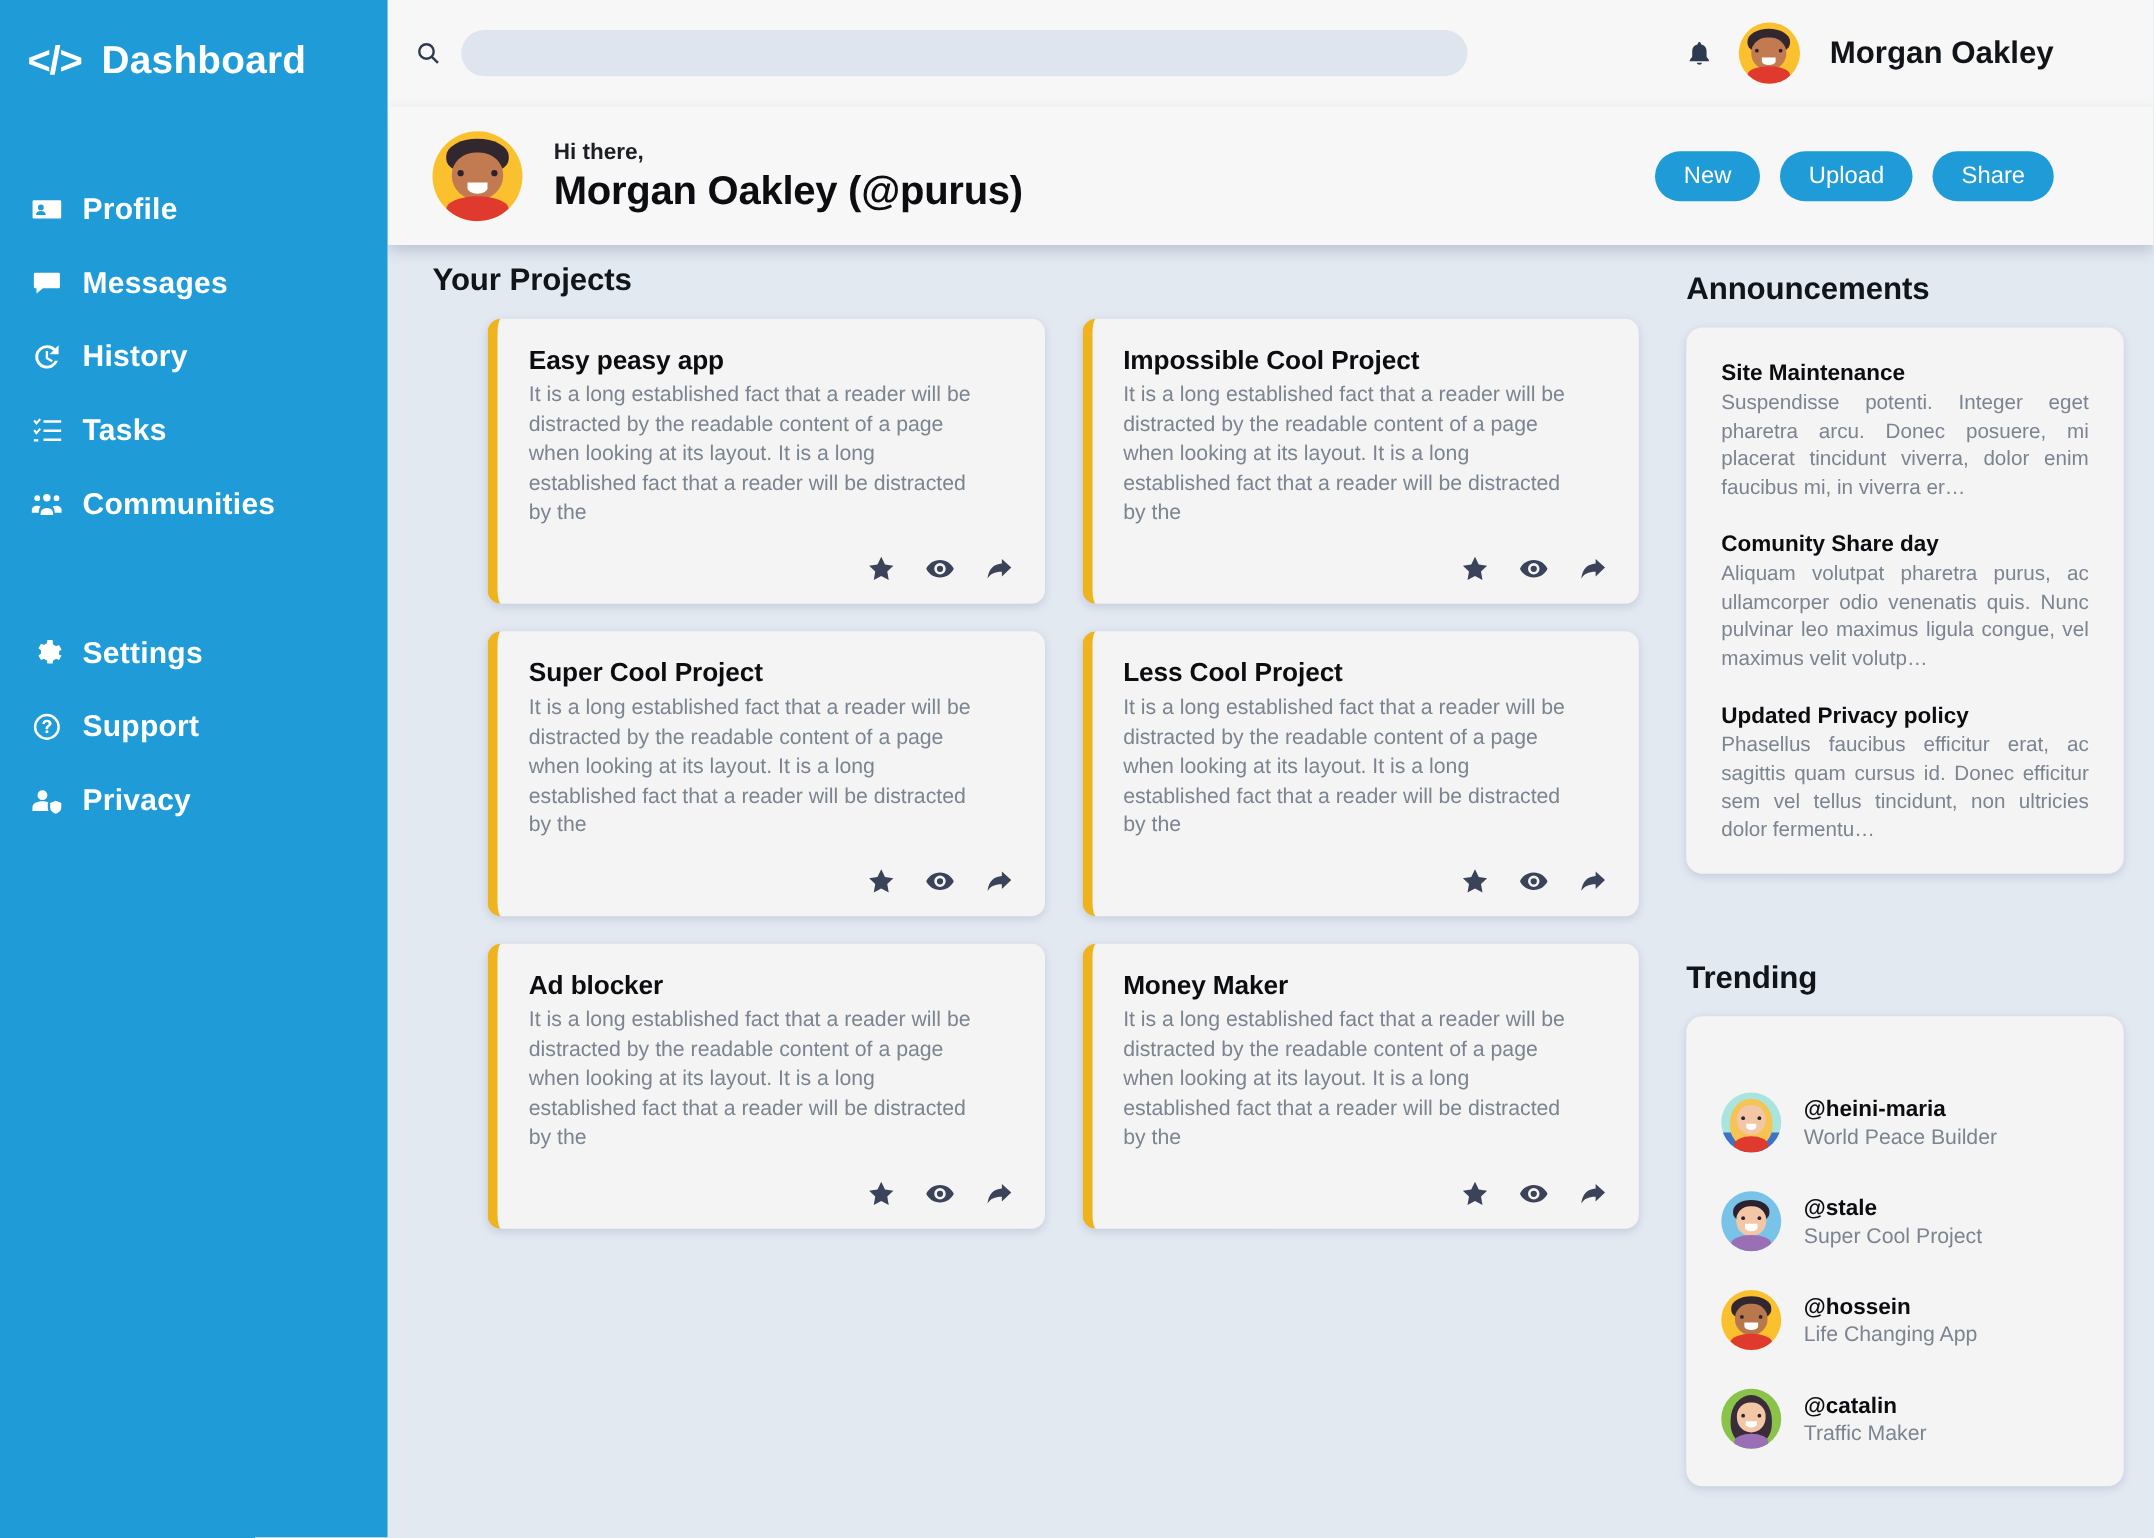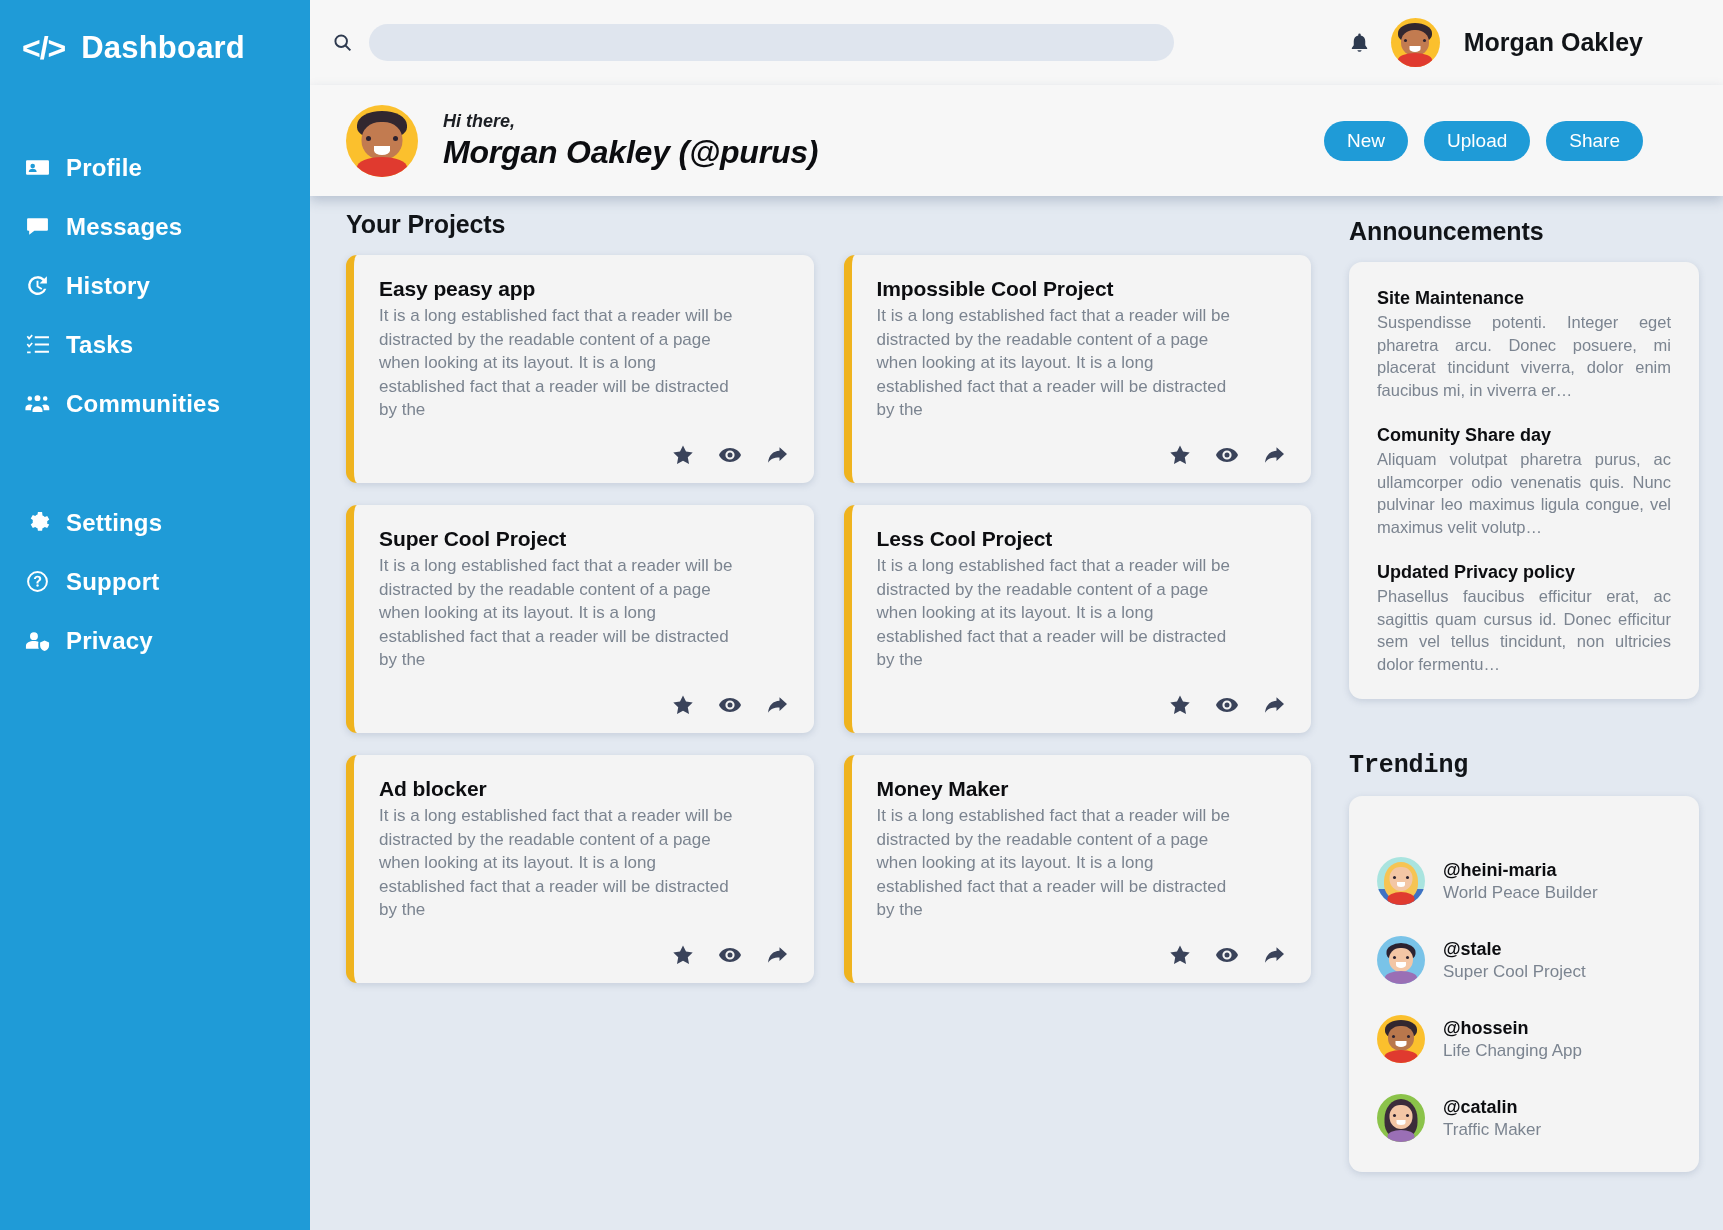--- a/index.html
+++ b/index.html
@@ -152,21 +152,21 @@
     background: #f7f7f7;
     height: 111px;
     min-height: 111px;
     display: flex;
     align-items: center;
     padding: 0 25px 0 36px;
     position: relative;
     z-index: 3;
     box-shadow: 0 5px 11px rgba(90,110,140,0.30);
   }
-  .greet-text { margin-left: 25px; font-style: italic; }
+  .greet-text { margin-left: 25px; }
   .greet-hi {
     font-size: 18px;
     color: #1c1f24;
     font-weight: bold;
     margin-bottom: 2px;
   }
   .greet-name {
     font-size: 32px;
     font-weight: bold;
     color: #0c0d10;
@@ -211,26 +211,27 @@
   }
 
   .section-title {
     font-size: 25px;
     font-weight: bold;
     color: #111418;
     margin-bottom: 16px;
     letter-spacing: -0.1px;
   }
   #side-col .section-title { margin-bottom: 16px; margin-top: 7px; }
-  #side-col .section-title.trending { margin-top: 52px; font-family: Liberation Mono, monospace; }
+  #side-col .section-title.trending { margin-top: 69px; }
 
   .cards-grid {
     display: grid;
     grid-template-columns: 1fr 1fr;
     gap: 22px 30px;
+    margin-left: 44px;
   }
   .card {
     background: #f4f4f4;
     border-radius: 11px;
     border-left: 8px solid #efb31e;
     padding: 22px 25px 16px 25px;
     box-shadow: 0 2px 7px rgba(90,110,140,0.22);
     min-height: 228px;
     display: flex;
     flex-direction: column;

